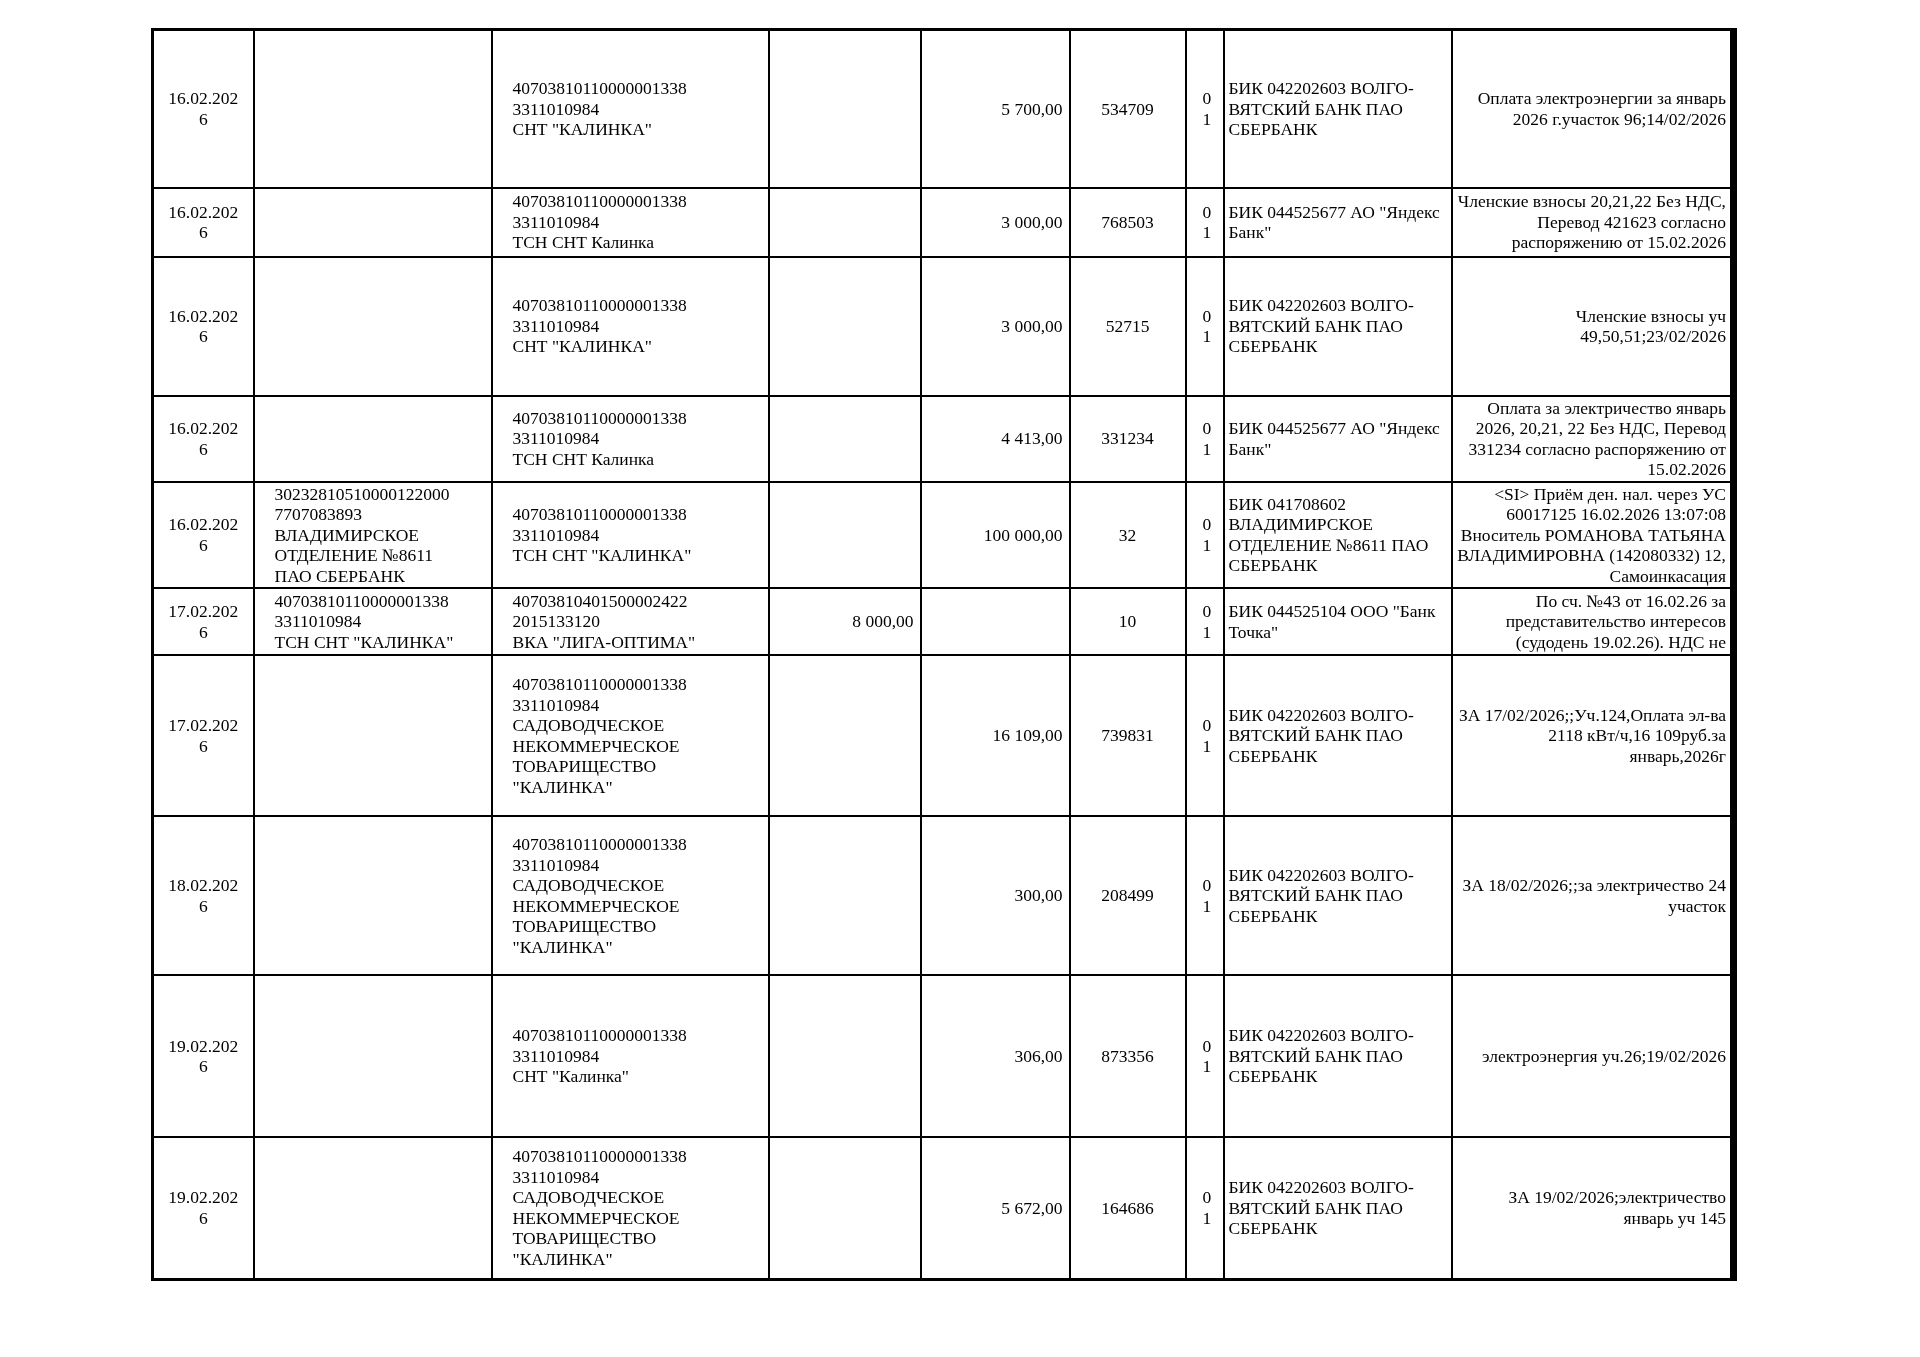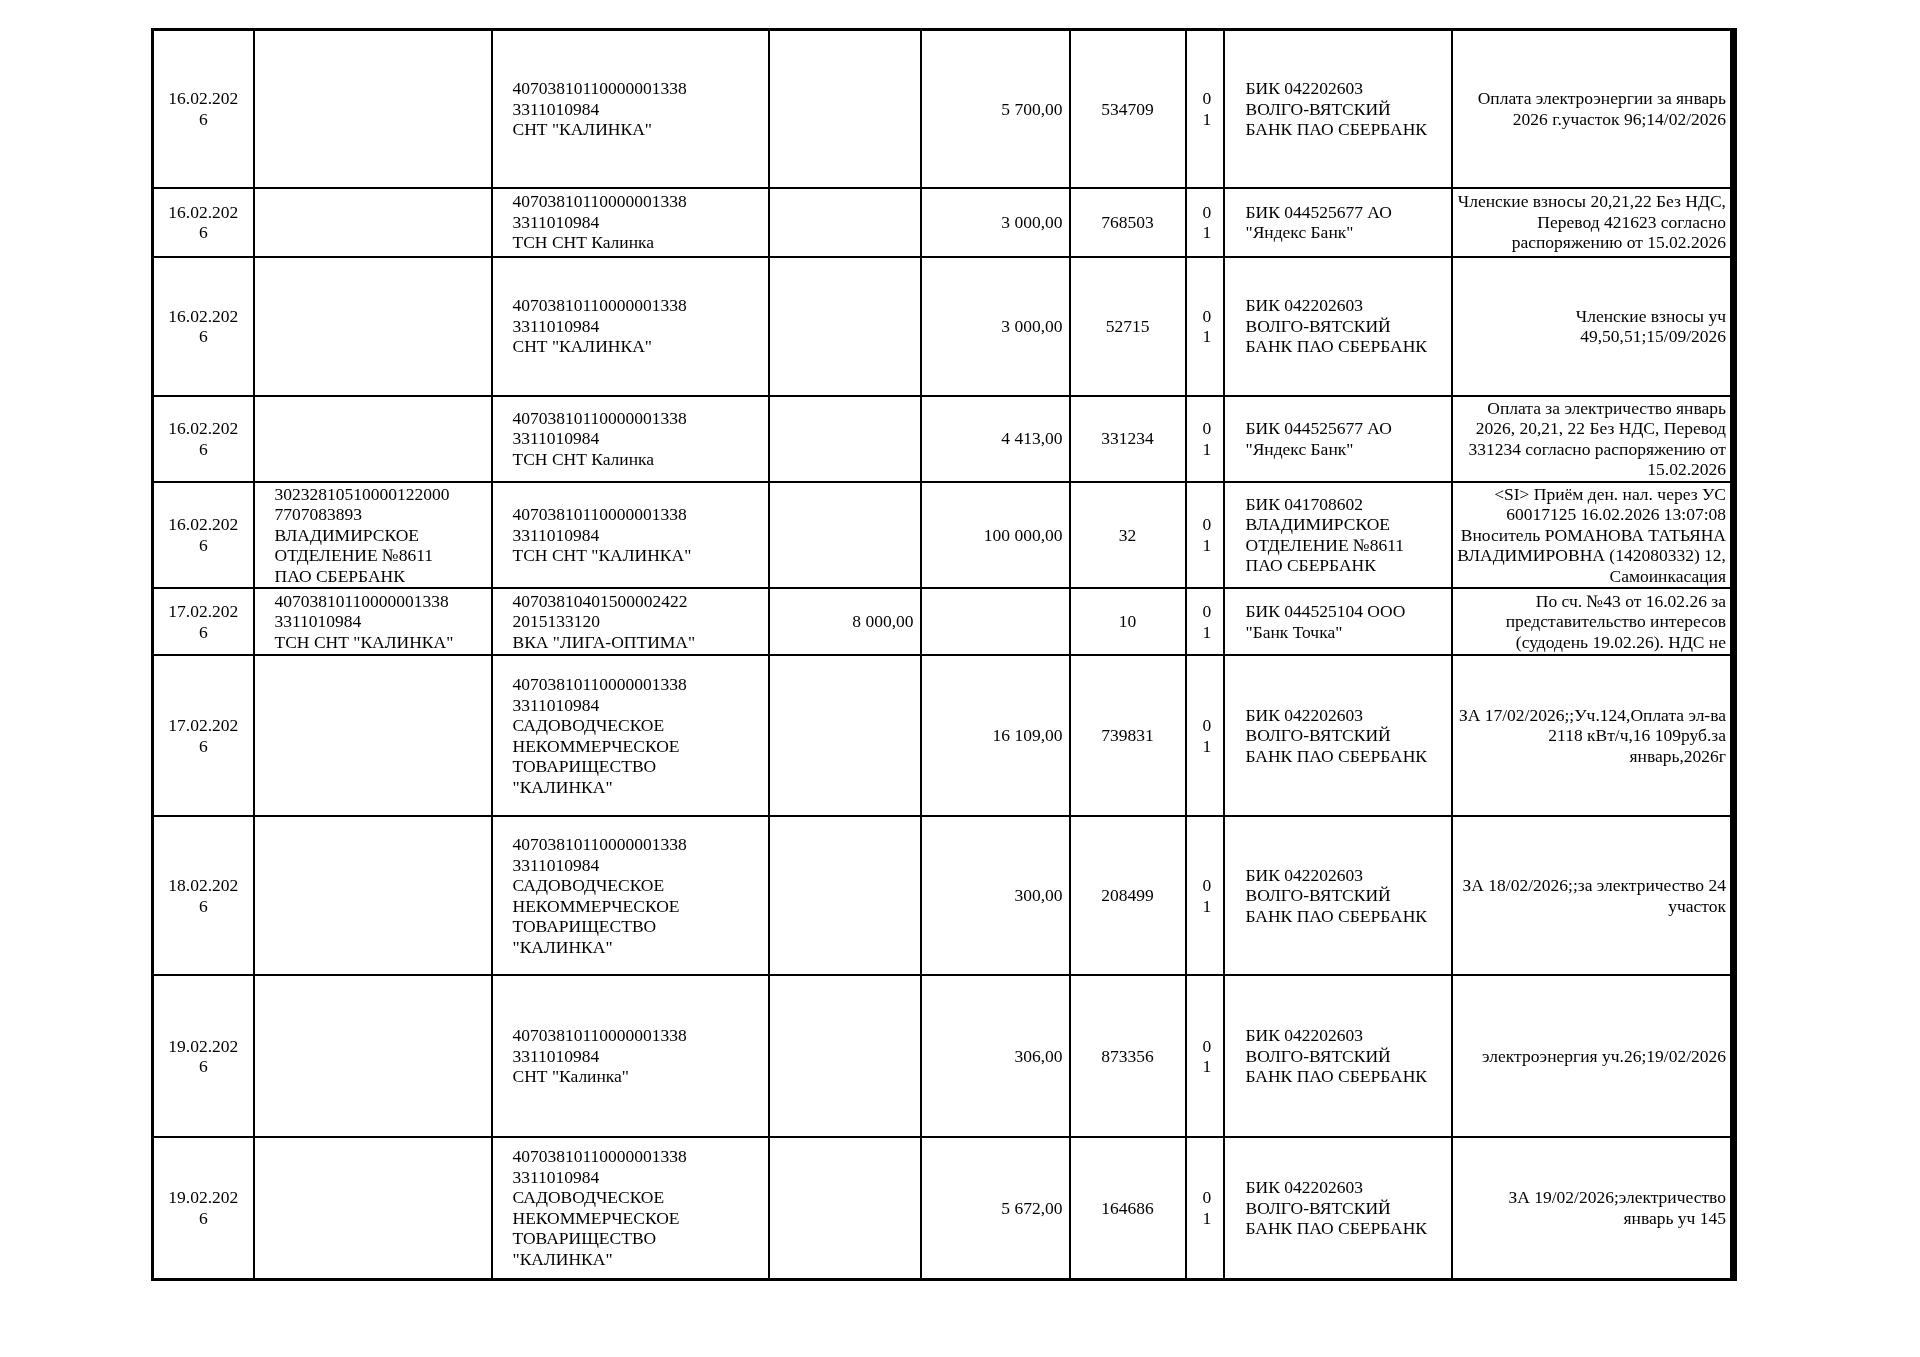--- a/index.html
+++ b/index.html
@@ -30,21 +30,21 @@
   col.c-doc{width:116px}
   col.c-code{width:38px}
   col.c-bank{width:228px}
   col.c-purpose{width:282px}
 
   td.col-date{text-align:center;padding:1px 10px;}
   td.col-payer, td.col-payee{white-space:pre-line;text-align:left;padding:1px 20px;}
   td.col-debit, td.col-credit{text-align:right;padding:1px 6px;}
   td.col-doc_no{text-align:center;}
   td.col-type_code{text-align:left;padding:1px 16px;}
-  td.col-bank{text-align:left;padding:1px 21px;}
+  td.col-bank{text-align:left;padding:1px 4px;}
   td.col-purpose{text-align:right;padding:1px 4px;}
 
   tr:nth-child(1){height:158px}
   tr:nth-child(2){height:69px}
   tr:nth-child(3){height:139px}
   tr:nth-child(4){height:69px}
   tr:nth-child(5){height:104px}
   tr:nth-child(6){height:67px}
   tr:nth-child(7){height:161px}
   tr:nth-child(8){height:159px}
@@ -98,21 +98,21 @@
           <td class="col-date">16.02.2026</td>
           <td class="col-payer"></td>
           <td class="col-payee">40703810110000001338
 3311010984
 СНТ "КАЛИНКА"</td>
           <td class="col-debit"></td>
           <td class="col-credit">3 000,00</td>
           <td class="col-doc_no">52715</td>
           <td class="col-type_code">01</td>
           <td class="col-bank">БИК 042202603 ВОЛГО-ВЯТСКИЙ БАНК ПАО СБЕРБАНК</td>
-          <td class="col-purpose">Членские взносы уч 49,50,51;15/09/2026</td>
+          <td class="col-purpose">Членские взносы уч 49,50,51;23/02/2026</td>
         </tr>
         <tr>
           <td class="col-date">16.02.2026</td>
           <td class="col-payer"></td>
           <td class="col-payee">40703810110000001338
 3311010984
 ТСН СНТ Калинка</td>
           <td class="col-debit"></td>
           <td class="col-credit">4 413,00</td>
           <td class="col-doc_no">331234</td>

